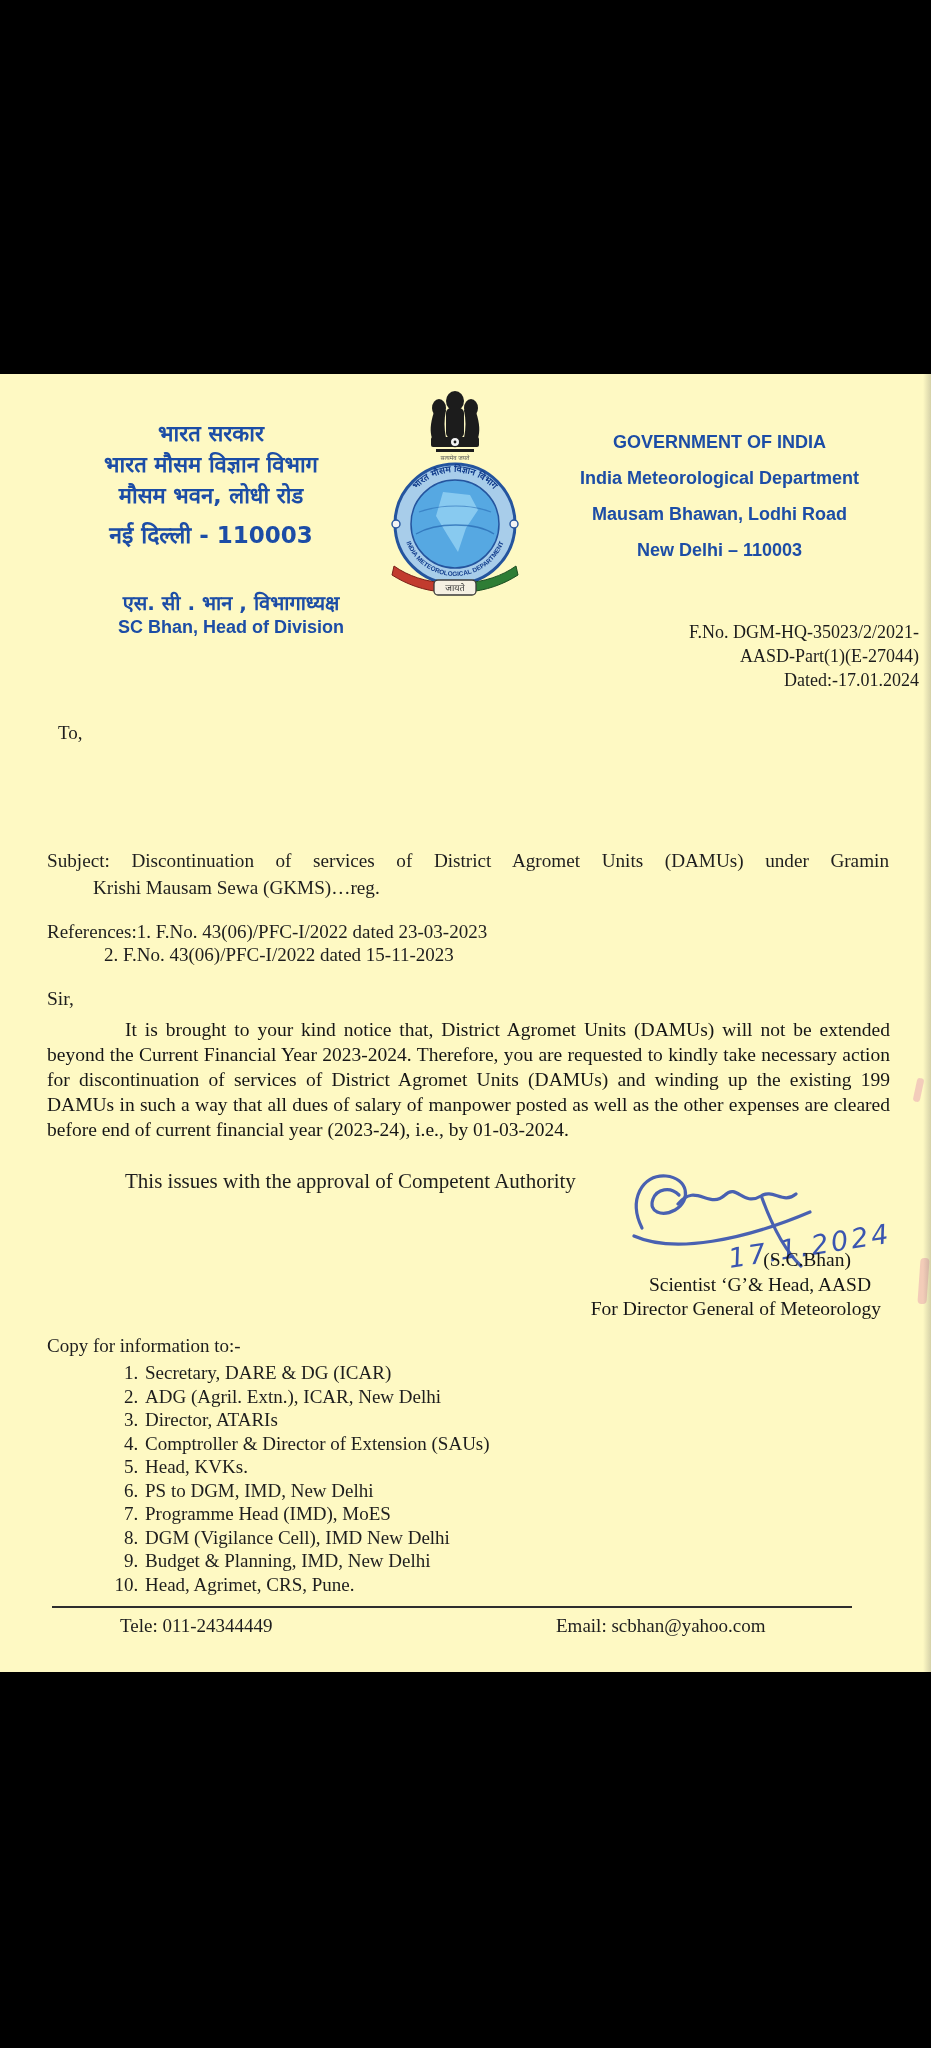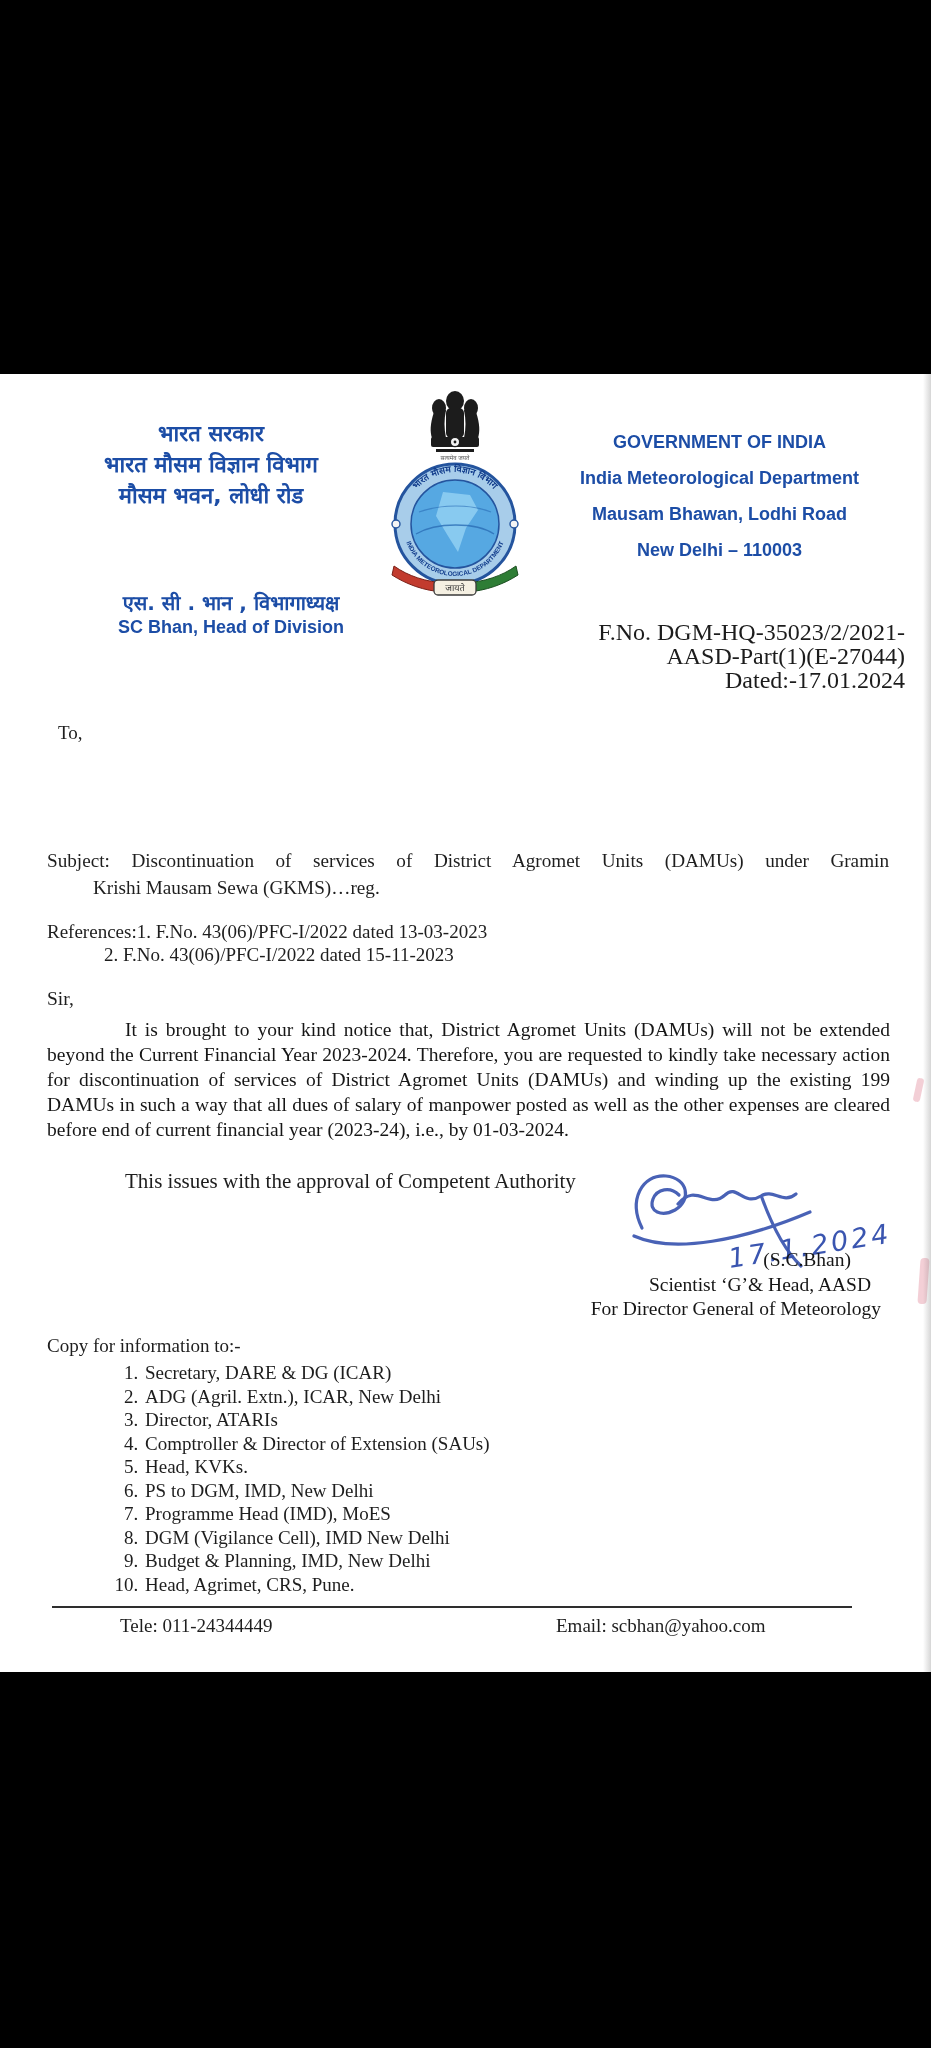--- a/index.html
+++ b/index.html
@@ -1,37 +1,37 @@
 <!DOCTYPE html>
 <html><head>
 <meta charset="utf-8">
 <style>
   html,body{margin:0;padding:0;background:#000;}
   .stage{position:relative;width:931px;height:2048px;background:#000;overflow:hidden;
          font-family:"Liberation Serif","DejaVu Serif",serif;}
-  .doc{position:absolute;left:0;top:374px;width:931px;height:1298px;background:#ffffff;color:#1e1e1e;}
+  .doc{position:absolute;left:0;top:374px;width:931px;height:1298px;background:#fef9c3;color:#1e1e1e;}
   .doc::after{content:"";position:absolute;right:0;top:0;width:8px;height:100%;
               background:linear-gradient(to left,rgba(90,90,90,.25),rgba(0,0,0,0));pointer-events:none;}
   .abs{position:absolute;}
 
   
   .hdr-left{left:52px;top:44px;width:318px;text-align:center;color:#1c4da6;font-weight:bold;
             font-family:"DejaVu Sans","Liberation Sans",sans-serif;}
   .hdr-left .hl{font-size:22px;line-height:31px;}
   .hdr-left .hl.big{font-size:23px;margin-top:9px;}
   .officer{left:66px;top:216px;width:330px;text-align:center;color:#1c4da6;font-weight:bold;
            font-family:"DejaVu Sans","Liberation Sans",sans-serif;}
   .officer .o1{font-size:20px;line-height:26px;}
   .officer .o2{font-size:18px;line-height:22px;font-family:"Liberation Sans","DejaVu Sans",sans-serif;}
   .hdr-right{left:522px;top:50px;width:395px;text-align:center;color:#1c4da6;font-weight:bold;
              font-family:"Liberation Sans","DejaVu Sans",sans-serif;font-size:18px;line-height:36px;}
   .logo{left:386px;top:10px;width:138px;height:214px;}
 
   
-  .fileno{right:26px;top:246px;text-align:right;font-size:24px;line-height:24px;color:#1c1c1c;}
+  .fileno{right:12px;top:246px;text-align:right;font-size:18px;line-height:24px;color:#1c1c1c;}
 
   
   .to-block{left:58px;top:346px;font-size:19px;line-height:25px;}
   .to-block .addr{margin-left:66px;}
   .subject{left:47px;top:474px;width:842px;font-size:19.2px;line-height:26px;}
   .subject .s1{text-align:justify;text-align-last:justify;}
   .subject .s2{padding-left:46px;margin-top:1px;}
   .references{left:47px;top:546px;font-size:19px;line-height:23px;}
   .references .r2{padding-left:57px;}
   .salutation{left:47px;top:614px;font-size:19.5px;}
@@ -63,20 +63,21 @@
 </head>
 <body>
 
 <div class="stage">
   <div class="doc">
 
     <div class="abs hdr-left">
       <div class="hl">भारत सरकार</div>
       <div class="hl">भारत मौसम विज्ञान विभाग</div>
       <div class="hl">मौसम  भवन,  लोधी रोड</div>
+      <div class="hl big">नई दिल्ली -  110003</div>
     </div>
 
     <svg class="abs logo" viewBox="0 0 138 214" aria-hidden="true">
 
       <g fill="#1c1c1c">
         <ellipse cx="69" cy="17" rx="9" ry="10"></ellipse>
         <ellipse cx="53" cy="24" rx="7" ry="9"></ellipse>
         <ellipse cx="85" cy="24" rx="7" ry="9"></ellipse>
         <path d="M48,28 C44,40 44,48 46,54 L60,54 C58,44 58,36 60,26 Z"></path>
         <path d="M90,28 C94,40 94,48 92,54 L78,54 C80,44 80,36 78,26 Z"></path>
@@ -133,21 +134,21 @@
     <div class="abs to-block">
       <div>To,</div>
     </div>
 
     <div class="abs subject">
       <div class="s1">Subject: Discontinuation of services of District Agromet Units (DAMUs) under Gramin</div>
       <div class="s2">Krishi Mausam Sewa (GKMS)…reg.</div>
     </div>
 
     <div class="abs references">
-      <div>References:1. F.No. 43(06)/PFC-I/2022 dated 13-03-2023</div>
+      <div>References:1. F.No. 43(06)/PFC-I/2022 dated 23-03-2023</div>
       <div class="r2">2. F.No. 43(06)/PFC-I/2022 dated 15-11-2023</div>
     </div>
 
     <div class="abs salutation">Sir,</div>
     <div class="abs body-par">It is brought to your kind notice that, District Agromet Units (DAMUs) will not be extended beyond the Current Financial Year 2023-2024. Therefore, you are requested to kindly take necessary action for discontinuation of services of District Agromet Units (DAMUs) and winding up the existing 199 DAMUs in such a way that all dues of salary of manpower posted as well as the other expenses are cleared before end of current financial year (2023-24), i.e., by 01-03-2024.</div>
     <div class="abs approval">This issues with the approval of Competent Authority</div>
 
     <svg class="abs sig-svg" viewBox="0 0 305 128">
       <g fill="none" stroke="#3a55b0" stroke-width="3.2" stroke-linecap="round" opacity=".92">
         <path d="M30,64 C16,36 30,10 54,12 C76,14 80,36 63,46 C50,53 36,48 41,35 C45,25 58,22 67,31"></path>

